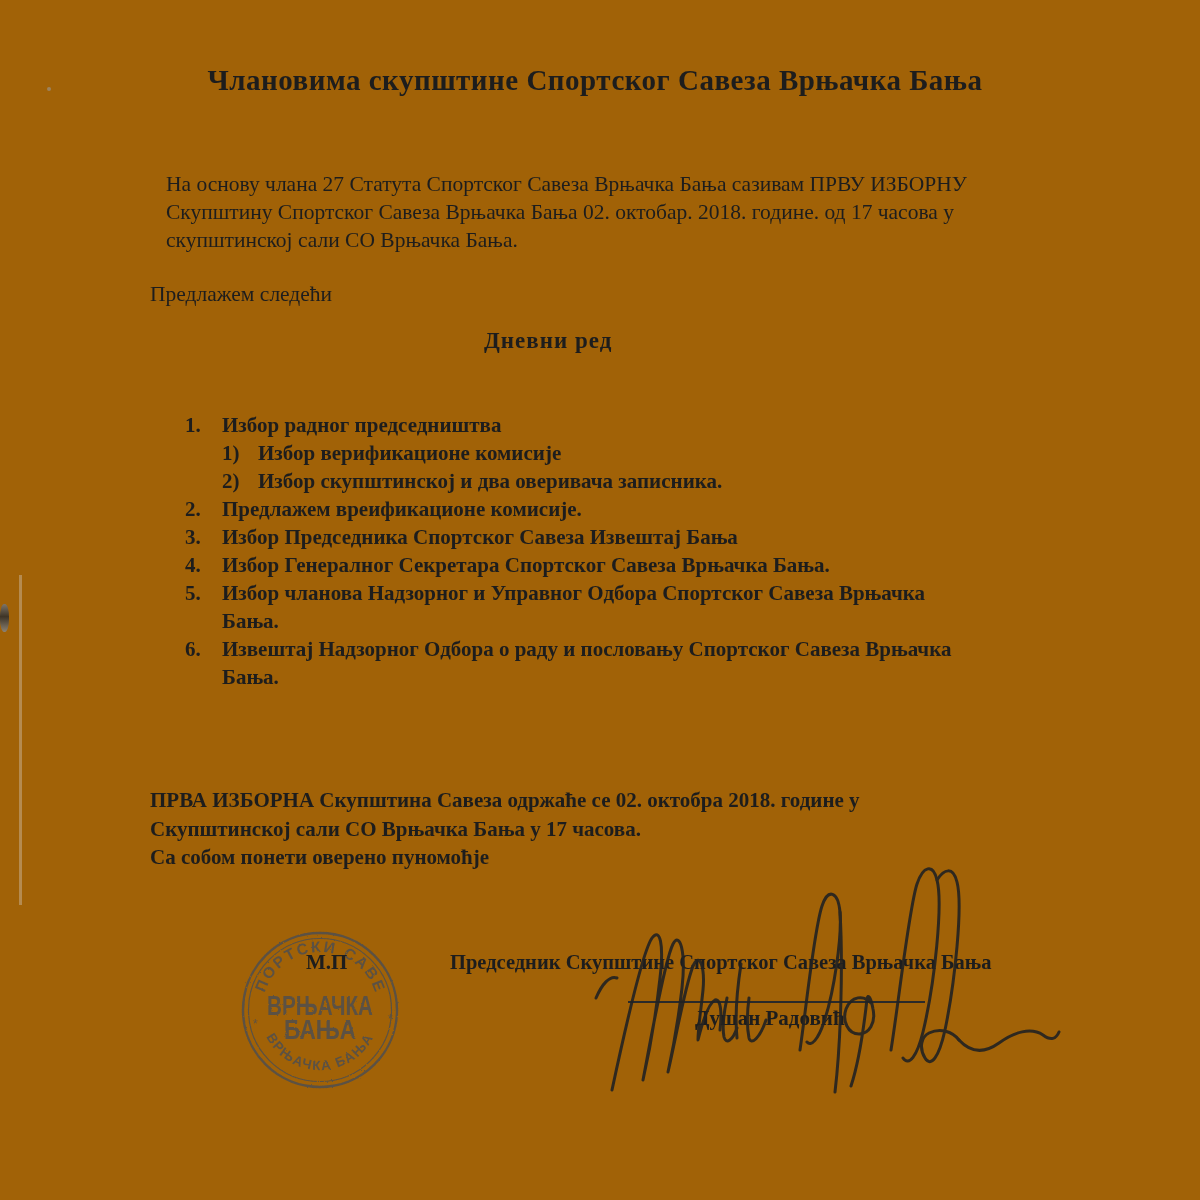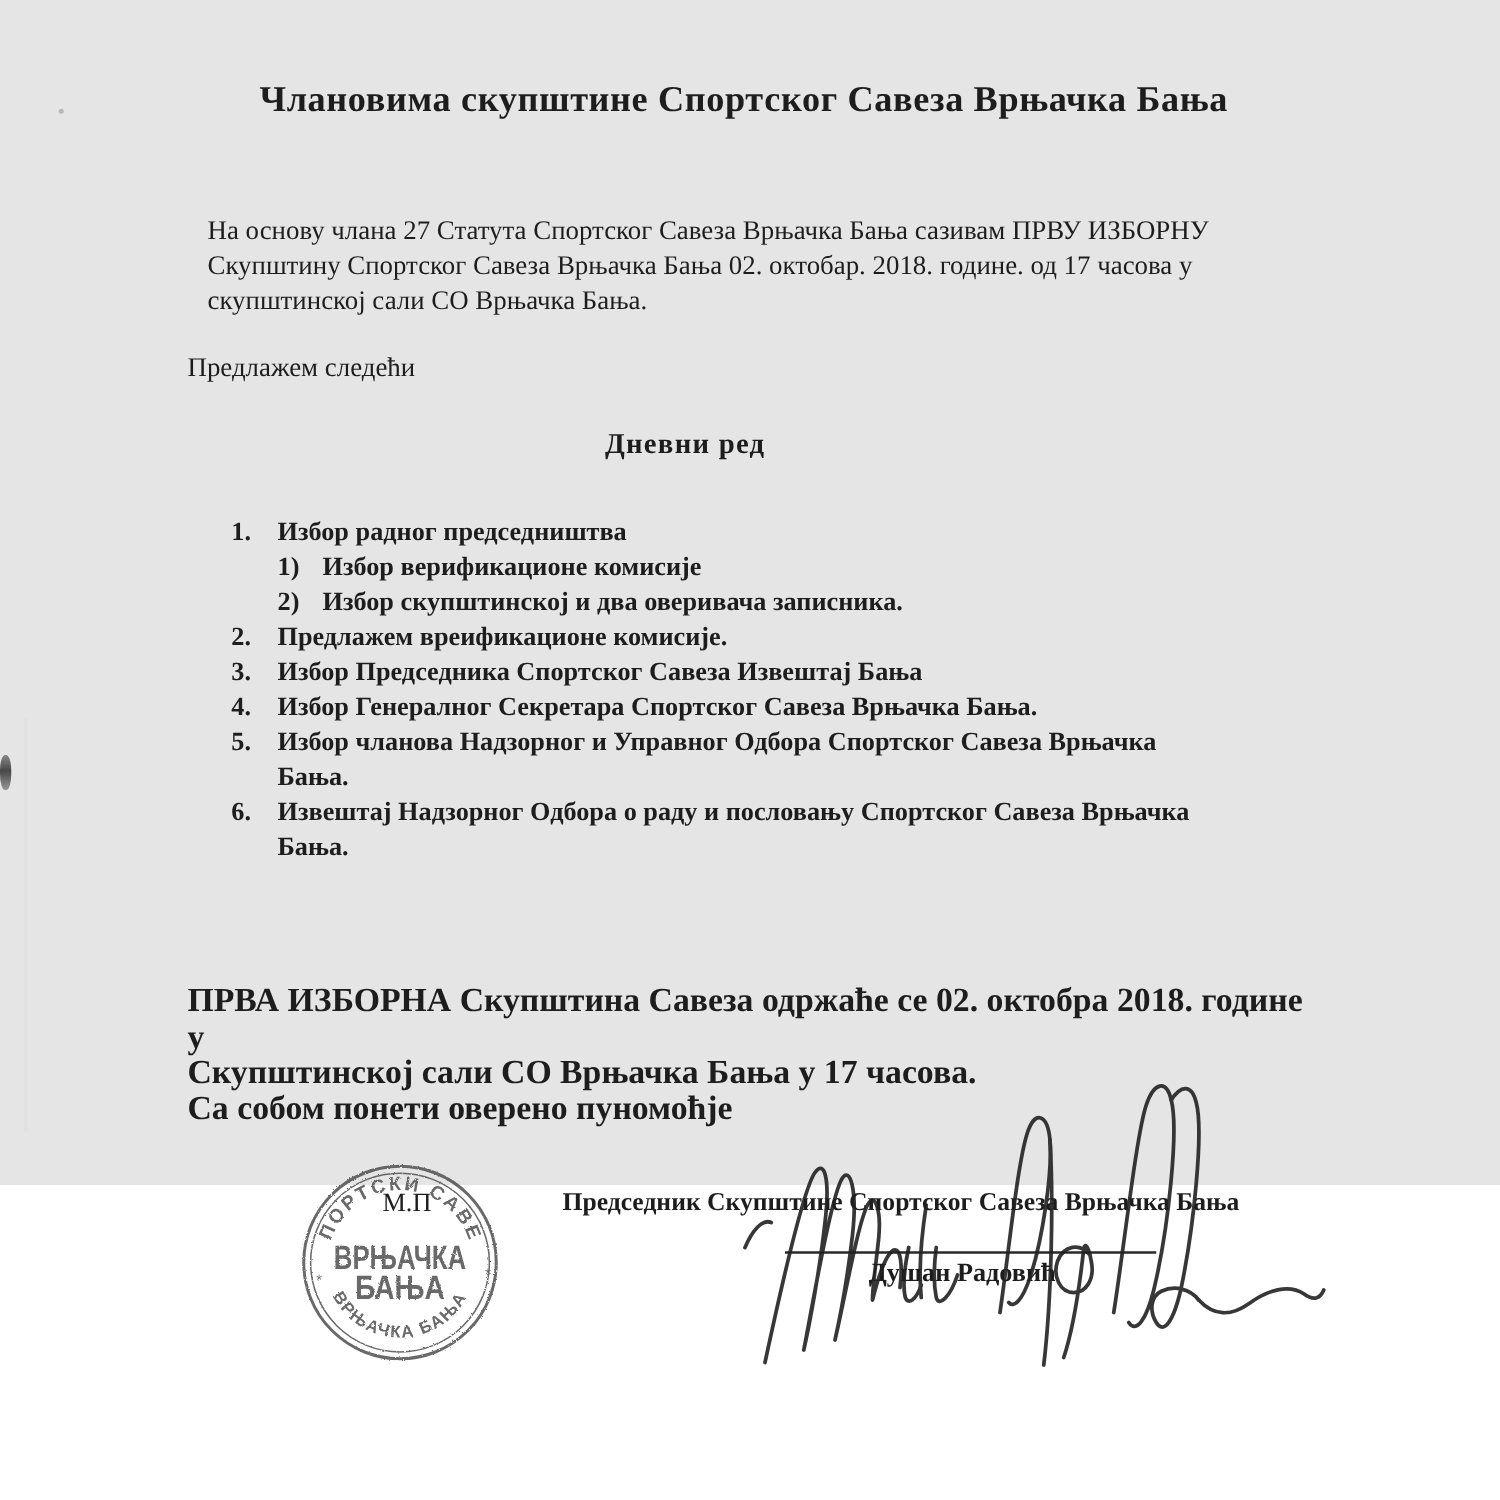--- a/index.html
+++ b/index.html
@@ -5,22 +5,22 @@
   html, body {
     margin: 0; padding: 0;
     width: 1200px; height: 1200px;
     background: #ffffff;
     font-family: "Liberation Serif", "DejaVu Serif", serif;
     color: #1d1d1d;
     overflow: hidden;
   }
   .page {
     position: relative;
-    width: 1200px; height: 948px;
-    background: #e5e5e5;
+    width: 1200px; height: 1200px;
+    background: #a16207;
   }
   .prelines { white-space: pre-line; }
 
   .doc-title {
     position: absolute;
     left: 0; top: 64px;
     width: 1190px;
     text-align: center;
     font-size: 29px;
     font-weight: bold;
@@ -36,21 +36,21 @@
     margin-left: 16px;
   }
   .proposal-line {
     position: absolute;
     left: 150px; top: 282px;
     font-size: 21.5px;
     text-align: right;
   }
   .agenda-heading {
     position: absolute;
-    left: 484px; top: 342px;
+    left: 484px; top: 328px;
     font-size: 23px;
     font-weight: bold;
     letter-spacing: 1px;
   }
   .agenda-list {
     position: absolute;
     left: 185px; top: 411px;
     width: 870px;
     font-size: 21px;
     font-weight: bold;
@@ -61,21 +61,21 @@
     flex: 0 0 37px;
   }
   .agenda-row.sub { margin-left: 37px; }
   .agenda-row.sub .num { flex: 0 0 36px; }
   .agenda-row .txt { flex: 1 1 auto; }
 
   .closing-para {
     position: absolute;
     left: 150px; top: 786px;
     width: 900px;
-    font-size: 27px;
+    font-size: 21px;
     font-weight: bold;
     line-height: 28.5px;
   }
   .sig-label {
     position: absolute;
     left: 450px; top: 951px;
     font-size: 20.5px;
     font-weight: bold;
     white-space: nowrap;
   }
@@ -89,21 +89,21 @@
     position: absolute;
     left: 695px; top: 1006px;
     font-size: 21px;
     font-weight: bold;
     white-space: nowrap;
   }
   .mp-label {
     position: absolute;
     left: 306px; top: 950px;
     font-size: 21px;
-    font-weight: normal;
+    font-weight: bold;
     z-index: 3;
   }
   .stamp-svg {
     position: absolute;
     left: 230px; top: 920px;
     width: 180px; height: 180px;
     z-index: 2;
     opacity: 0.85;
   }
   .signature-svg {

